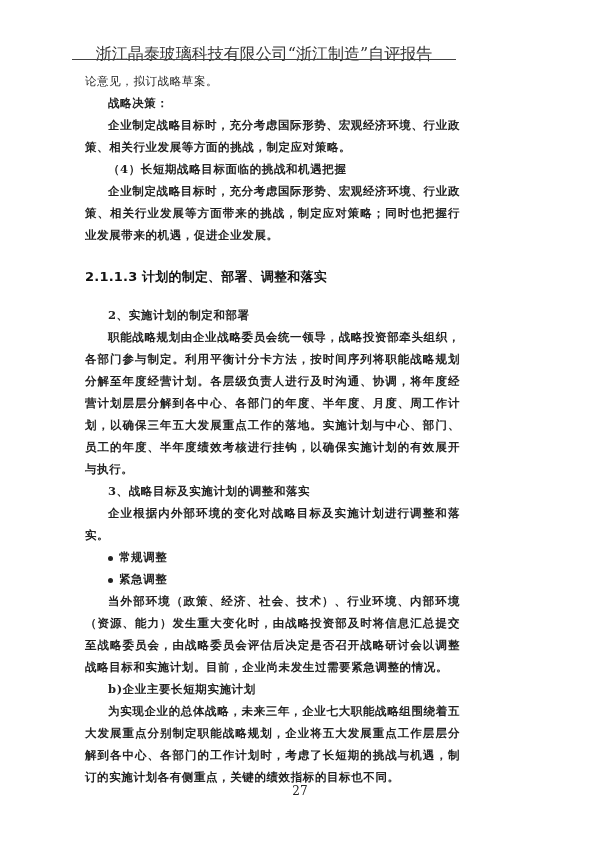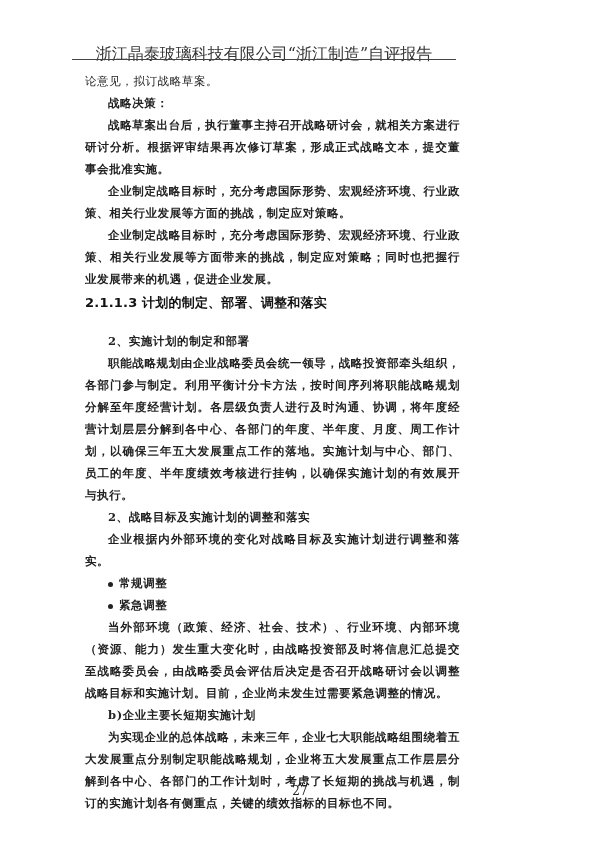--- a/index.html
+++ b/index.html
@@ -6,42 +6,42 @@
   body { width: 600px; height: 848px; position: relative; overflow: hidden;
          font-family: "DejaVu Serif", "Liberation Serif", serif; color: #222; }
   .header { position: absolute; top: 44px; left: 72px; width: 384px; text-align: center;
             font-size: 16px; color: #333; }
   .header-rule { position: absolute; top: 59px; left: 72px; width: 384px; height: 0;
                  border-top: 1.6px solid #444; }
   .content { position: absolute; top: 70px; left: 85px; width: 375px; font-size: 11.5px; line-height: 22px; letter-spacing: 0.6px; }
   .p { margin: 0; text-align: justify; }
   .indent { text-indent: 23px; font-weight: bold; }
   .heading { font-family: "DejaVu Sans", "Liberation Sans", sans-serif; font-weight: bold;
-             font-size: 13px; margin: 2px 0 16px 0; letter-spacing: 0.2px; color: #111; }
+             font-size: 13px; margin: 20px 0 16px 0; letter-spacing: 0.2px; color: #111; }
   .bullet-dot { display: inline-block; width: 5px; height: 5px; border-radius: 50%; background: #222; margin-right: 6px; vertical-align: middle; }
   .page-num { position: absolute; top: 784px; left: 0; width: 600px; text-align: center; font-size: 12px; color: #222; }
 </style>
 </head>
 <body>
 
 <div class="header">浙江晶泰玻璃科技有限公司“浙江制造”自评报告</div>
 <div class="header-rule"></div>
 
 <div class="content">
   <p class="p">论意见，拟订战略草案。</p>
   <p class="p indent">战略决策：</p>
-  <p class="p indent">战略草案出台后，执行董事主持召开战略研讨会，就相关方案进行研讨分析。根据评审结果再次修订草案，形成正式战略文本，提交董事会批准实施。</p>
   <p class="p indent">企业制定战略目标时，充分考虑国际形势、宏观经济环境、行业政策、相关行业发展等方面的挑战，制定应对策略。</p>
+  <p class="p indent">（4）长短期战略目标面临的挑战和机遇把握</p>
   <p class="p indent">企业制定战略目标时，充分考虑国际形势、宏观经济环境、行业政策、相关行业发展等方面带来的挑战，制定应对策略；同时也把握行业发展带来的机遇，促进企业发展。</p>
 
   <div class="heading">2.1.1.3 计划的制定、部署、调整和落实</div>
 
   <p class="p indent">2、实施计划的制定和部署</p>
   <p class="p indent">职能战略规划由企业战略委员会统一领导，战略投资部牵头组织，各部门参与制定。利用平衡计分卡方法，按时间序列将职能战略规划分解至年度经营计划。各层级负责人进行及时沟通、协调，将年度经营计划层层分解到各中心、各部门的年度、半年度、月度、周工作计划，以确保三年五大发展重点工作的落地。实施计划与中心、部门、员工的年度、半年度绩效考核进行挂钩，以确保实施计划的有效展开与执行。</p>
-  <p class="p indent">2、战略目标及实施计划的调整和落实</p>
+  <p class="p indent">3、战略目标及实施计划的调整和落实</p>
   <p class="p indent">企业根据内外部环境的变化对战略目标及实施计划进行调整和落实。</p>
   <p class="p indent"><span class="bullet-dot"></span><span>常规调整</span></p>
   <p class="p indent"><span class="bullet-dot"></span><span>紧急调整</span></p>
   <p class="p indent">当外部环境（政策、经济、社会、技术）、行业环境、内部环境（资源、能力）发生重大变化时，由战略投资部及时将信息汇总提交至战略委员会，由战略委员会评估后决定是否召开战略研讨会以调整战略目标和实施计划。目前，企业尚未发生过需要紧急调整的情况。</p>
   <p class="p indent">b)企业主要长短期实施计划</p>
   <p class="p indent">为实现企业的总体战略，未来三年，企业七大职能战略组围绕着五大发展重点分别制定职能战略规划，企业将五大发展重点工作层层分解到各中心、各部门的工作计划时，考虑了长短期的挑战与机遇，制订的实施计划各有侧重点，关键的绩效指标的目标也不同。</p>
 </div>
 
 <div class="page-num">27</div>
 

